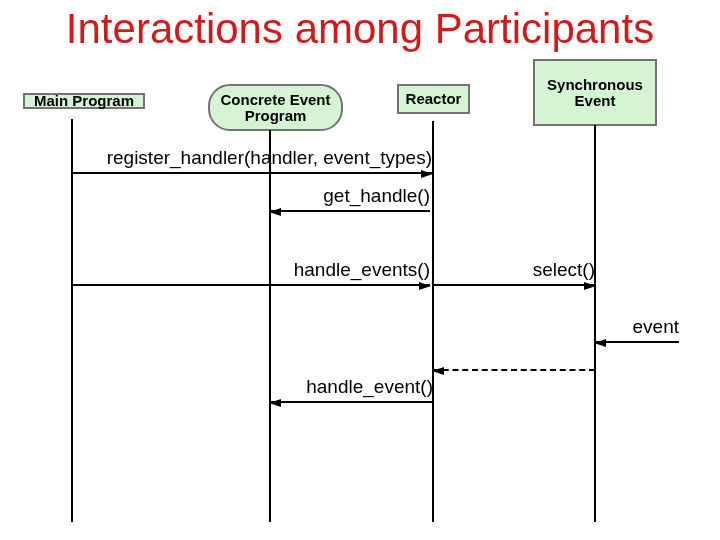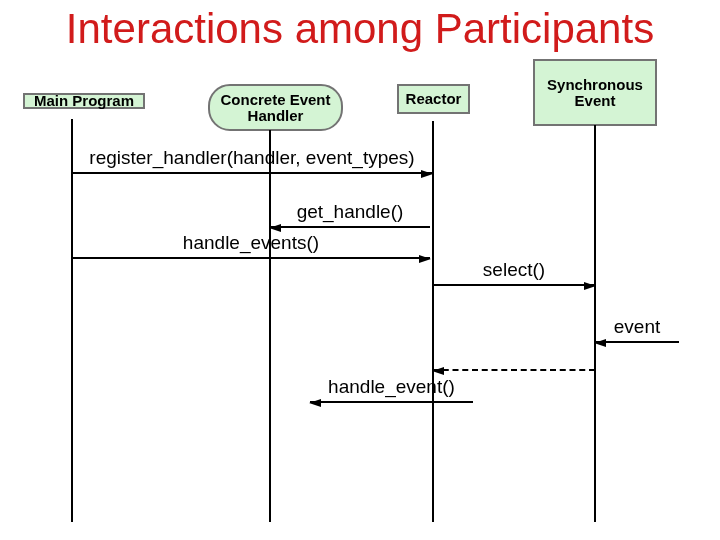--- a/index.html
+++ b/index.html
@@ -53,56 +53,56 @@
   .ll-sync     { left: 594px; top: 125px; height: 397px; }
 
   
   .msg { position: absolute; }
   .msg-label {
     height: 24px;
     line-height: 24px;
     margin-bottom: 2px;
     font-size: 19px;
     color: #000000;
-    text-align: center;
+    text-align: right;
     white-space: nowrap;
   }
   .msg-line { position: relative; height: 0; border-top: 2px solid #000000; }
   .msg-line.dashed { border-top-style: dashed; }
   .head {
     position: absolute;
     top: -4px;
     width: 0; height: 0;
     border-top: 4px solid transparent;
     border-bottom: 4px solid transparent;
   }
   .head-right { right: -1px; border-left: 12px solid #000000; }
   .head-left  { left: -1px;  border-right: 12px solid #000000; }
 
   .m1 { left: 72px;  top: 146px; width: 360px; }
-  .m2 { left: 270px; top: 184px; width: 160px; margin-top: 16px; }
-  .m3 { left: 72px;  top: 231px; width: 358px; }
+  .m2 { left: 270px; top: 184px; width: 160px; }
+  .m3 { left: 72px;  top: 258px; width: 358px; }
   .m4 { left: 433px; top: 258px; width: 162px; }
   .m5 { left: 595px; top: 315px; width: 84px;  }
   .m6 { left: 433px; top: 369px; width: 162px; }
-  .m7 { left: 270px; top: 375px; width: 163px; padding-left: 40px; }
+  .m7 { left: 270px; top: 375px; width: 163px; }
 </style>
 </head>
 <body>
 
 <div id="slide">
 
   <div class="slide-title">Interactions among Participants</div>
 
   <div class="pbox pbox-main">
     <div>Main Program</div>
   </div>
   <div class="pbox pbox-concrete">
     <div>Concrete Event</div>
-    <div>Handler</div>
+    <div>Program</div>
   </div>
   <div class="pbox pbox-reactor">
     <div>Reactor</div>
   </div>
   <div class="pbox pbox-sync">
     <div>Synchronous</div>
     <div>Event</div>
   </div>
 
   <div class="lifeline ll-main"></div>

